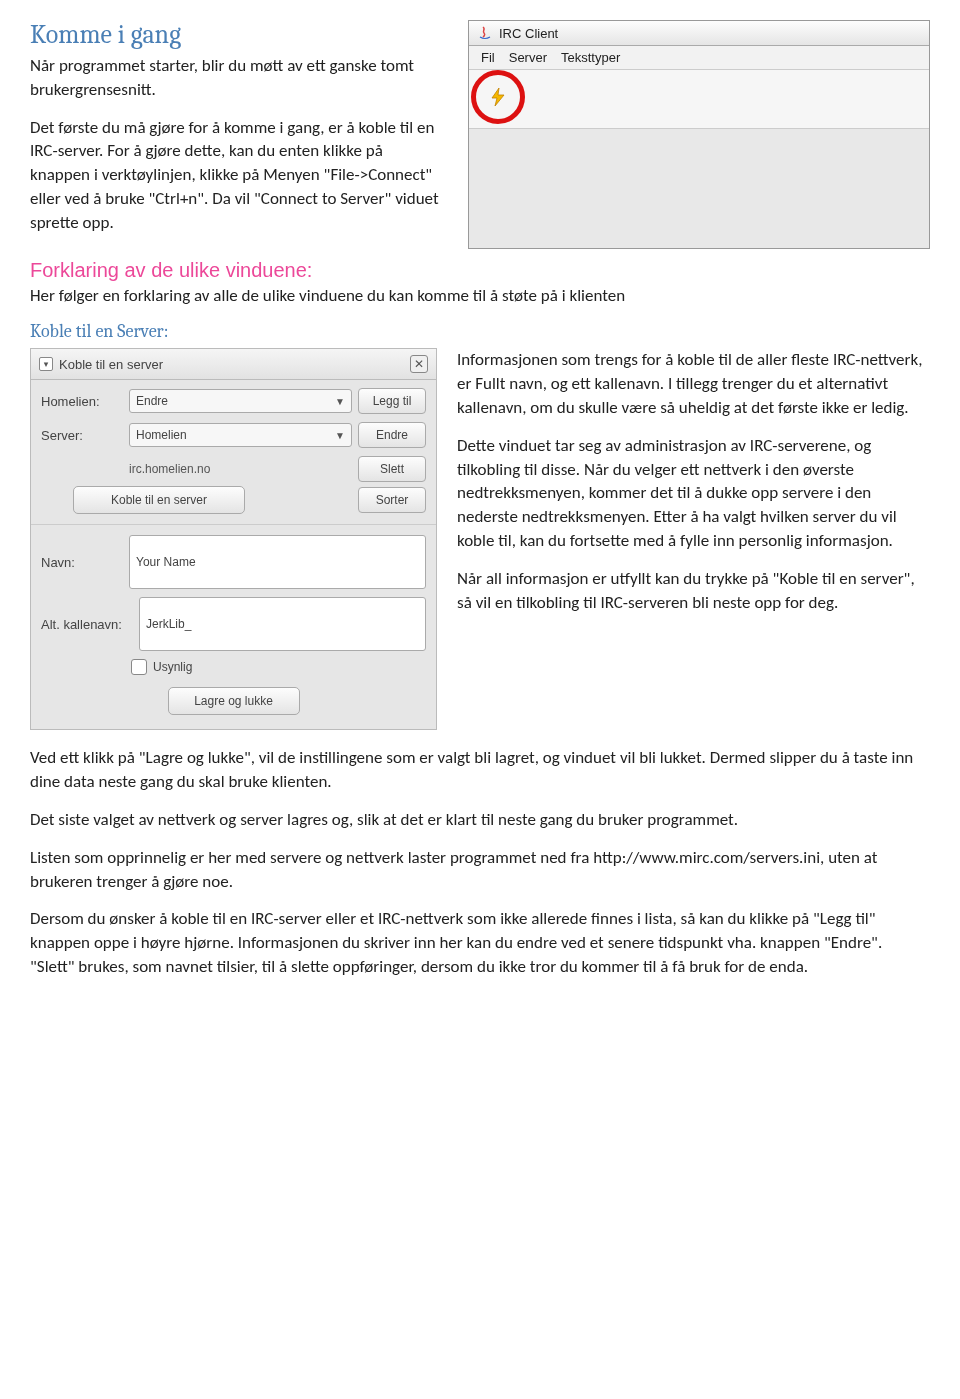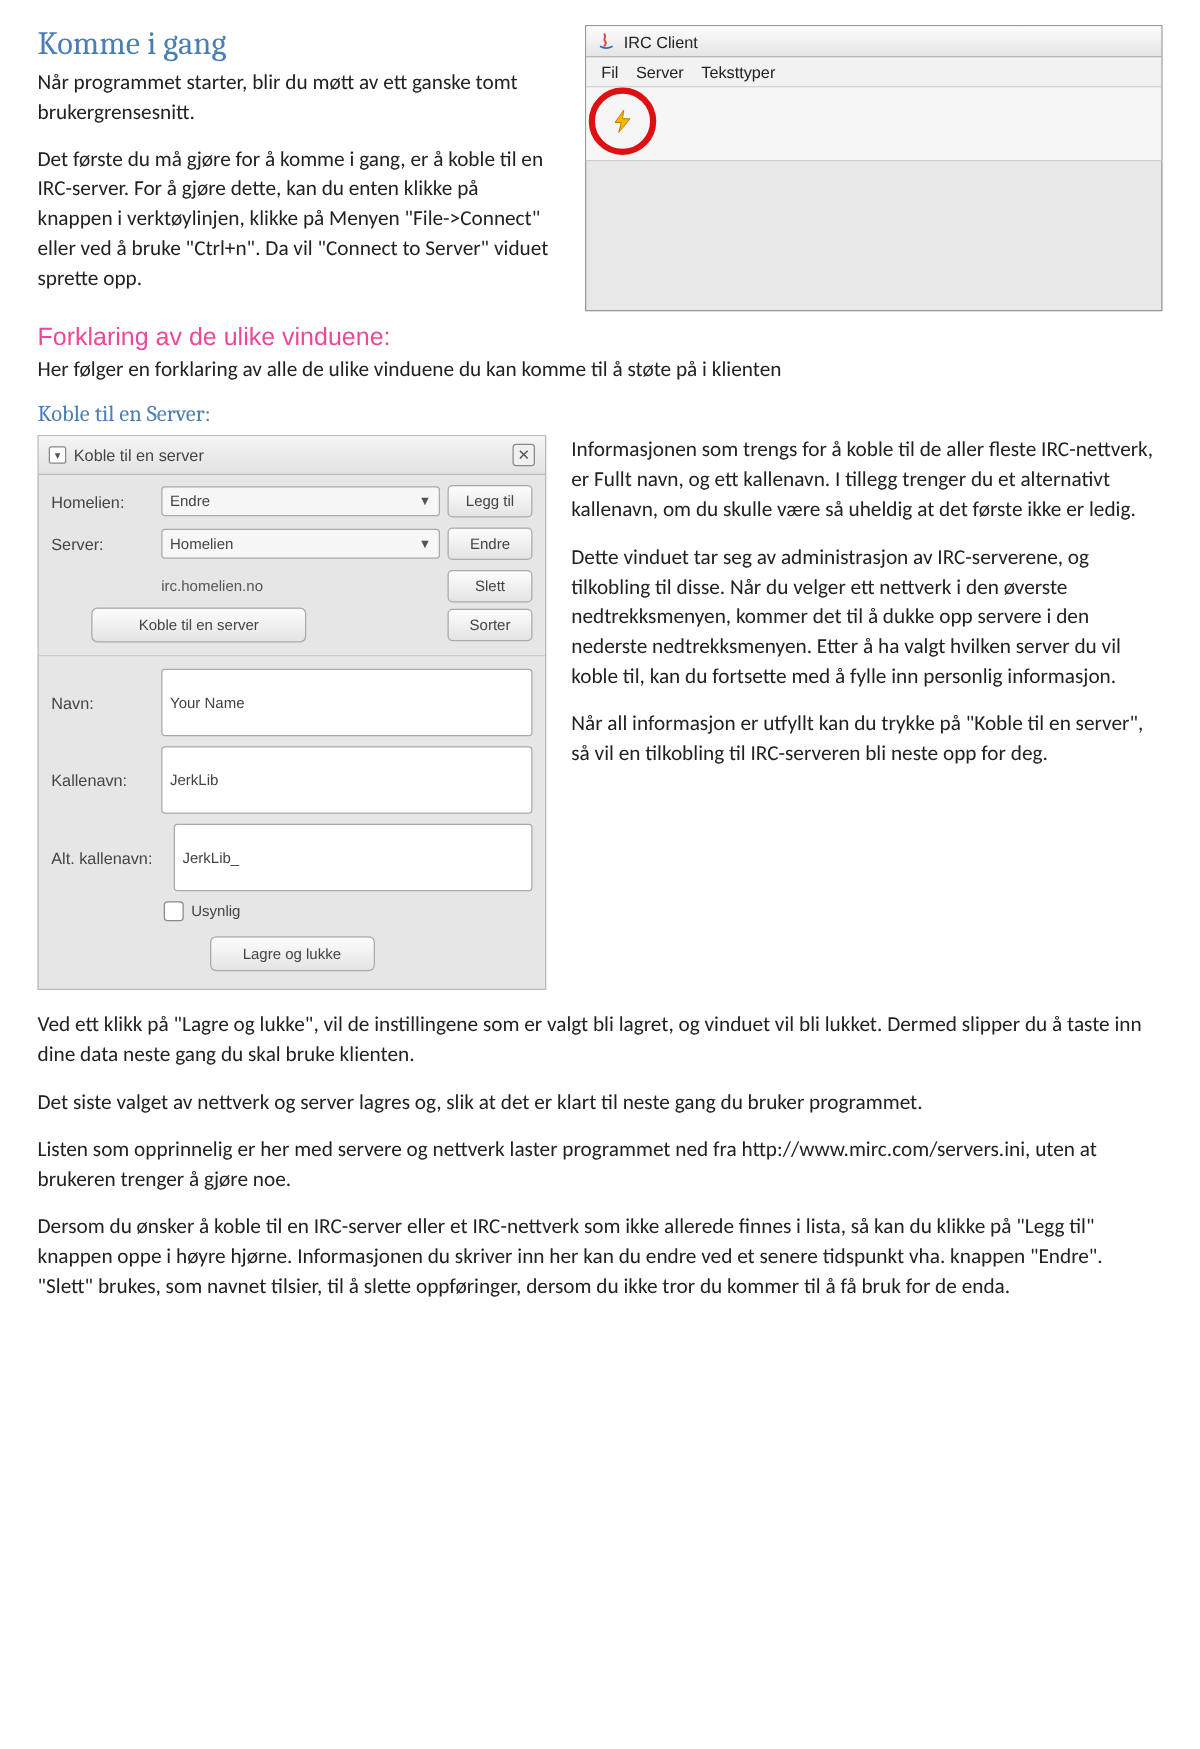--- a/index.html
+++ b/index.html
@@ -310,24 +310,20 @@
         <div class="wide-btn">Koble til en server</div>
         <div style="flex:1"></div>
         <div class="side-btn">Sorter</div>
       </div>
       <div class="divider"></div>
       <div class="form-row">
         <span class="form-label">Navn:</span>
         <div class="text-input">Your Name</div>
       </div>
       <div class="form-row">
-        <span class="form-label">Kallenavn:</span>
-        <div class="text-input">JerkLib</div>
-      </div>
-      <div class="form-row">
         <span class="form-label" style="width:92px">Alt. kallenavn:</span>
         <div class="text-input">JerkLib_</div>
       </div>
       <div class="cb-row">
         <span class="cb-box"></span>
         <span>Usynlig</span>
       </div>
       <div class="save-btn">Lagre og lukke</div>
     </div>
   </div>

